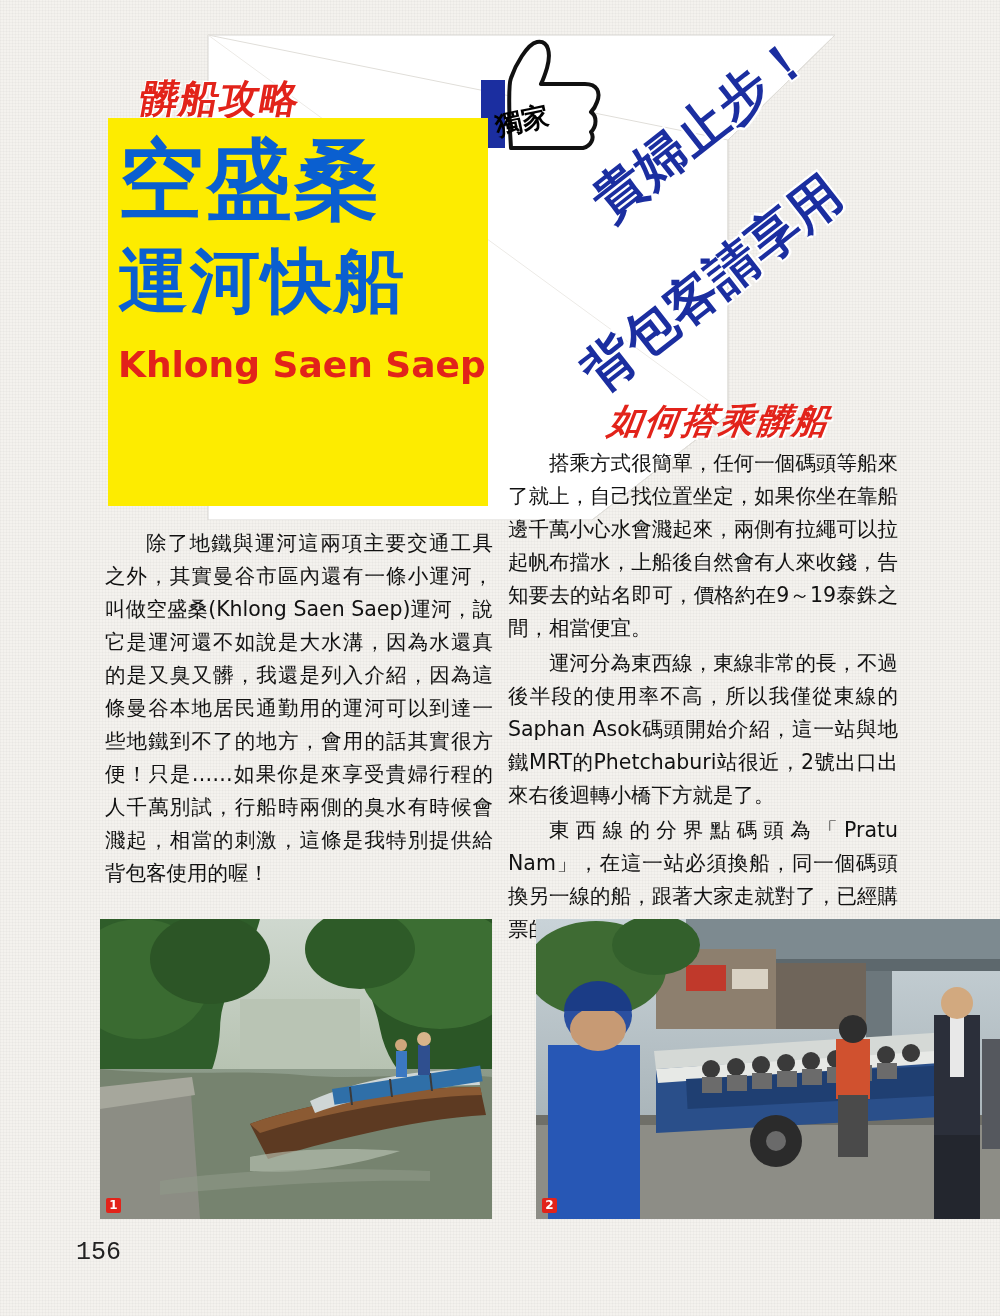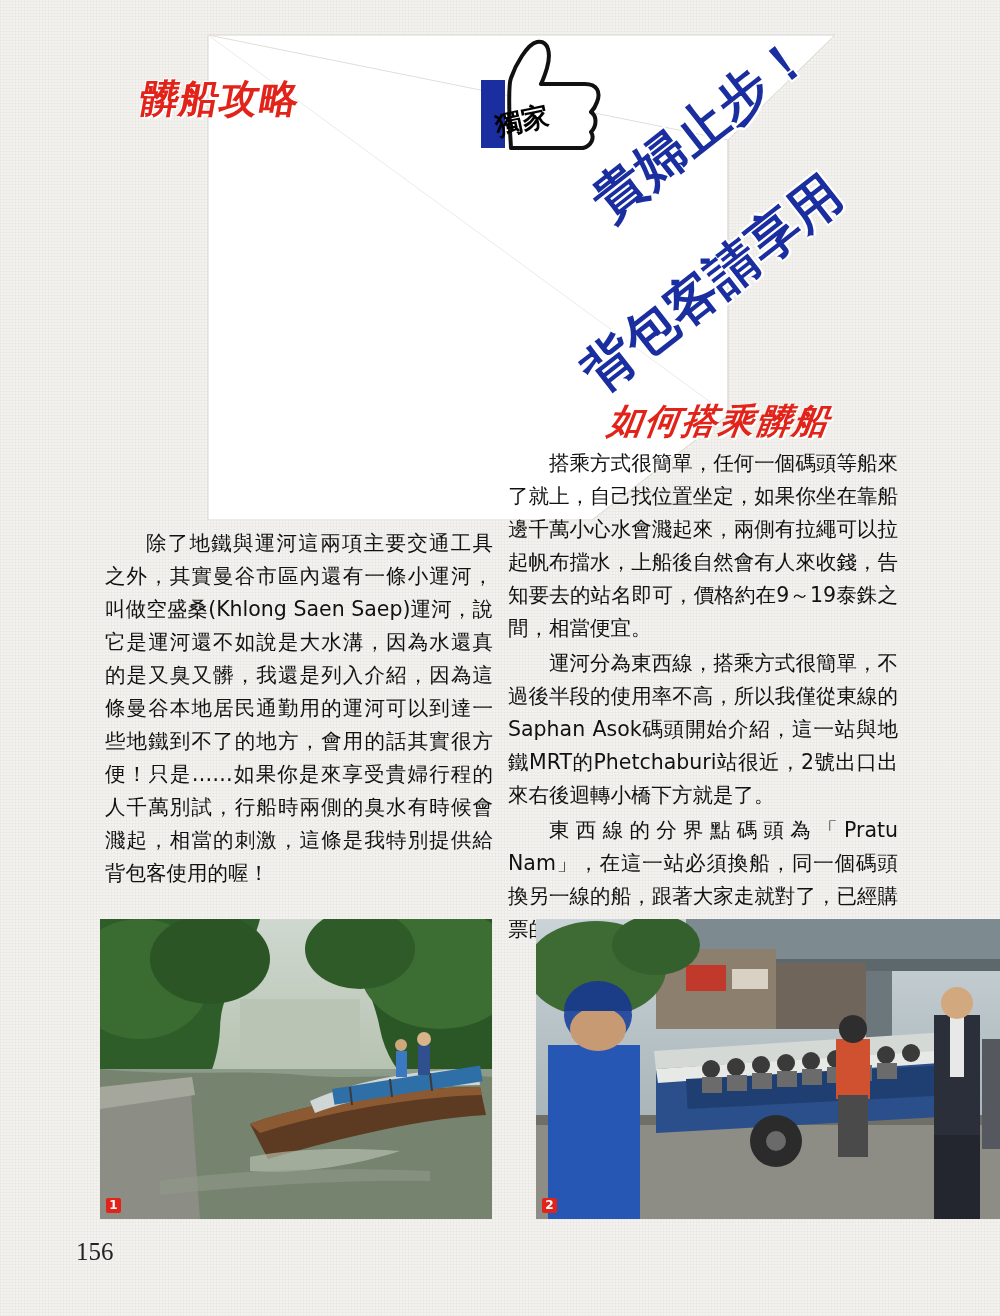--- a/index.html
+++ b/index.html
@@ -127,21 +127,21 @@
   }
   .photo1{left:100px;top:919px;width:392px;height:300px;}
   .photo2{left:536px;top:919px;width:464px;height:300px;}
   .ph-num{
     position:absolute;left:6px;bottom:6px;
     background:#e2231a;color:#fff;font-size:12px;font-weight:bold;
     width:15px;height:15px;line-height:15px;text-align:center;border-radius:2px;
   }
   .pagenum{
     position:absolute;left:76px;top:1238px;
-    font-size:25px;color:#222;font-family:Liberation Serif, serif;
+    font-size:25px;color:#222;font-family:Liberation Mono, monospace;
   }
 </style>
 </head>
 <body>
 
 <div class="paper"></div>
 
 <div class="page">
 
   <div class="banner-wrap">
@@ -161,34 +161,39 @@
     <div class="cat-title">髒船攻略</div>
 
     <div class="thumb">
       <svg viewBox="0 0 180 150" width="180" height="150">
         <path d="M36,52 L36,120 L60,120 L60,52 Z" fill="#1b2ea0"></path>
         <path d="M66,120 C66,120 62,60 66,50 C70,38 82,16 92,14 C104,12 106,26 102,40 C99,50 96,56 96,56 L140,56 C152,56 156,64 152,74 C150,80 146,84 146,84 C152,88 152,98 146,104 C150,110 146,118 138,120 Z" fill="#ffffff" stroke="#111" stroke-width="4" stroke-linejoin="round"></path>
       </svg>
       <div class="thumb-label">獨家</div>
     </div>
 
+    <div class="yellow-box">
+      <div class="line1">空盛桑</div>
+      <div class="line2">運河快船</div>
+      <div class="line3">Khlong Saen Saep</div>
+    </div>
 
     <div class="slogan slogan-a">貴婦止步！</div>
     <div class="slogan slogan-b">背包客請享用</div>
   </div>
 
   <div class="howto-head">如何搭乘髒船</div>
 
   <div class="col col-left">
     <p>除了地鐵與運河這兩項主要交通工具之外，其實曼谷市區內還有一條小運河，叫做空盛桑(Khlong Saen Saep)運河，說它是運河還不如說是大水溝，因為水還真的是又臭又髒，我還是列入介紹，因為這條曼谷本地居民通勤用的運河可以到達一些地鐵到不了的地方，會用的話其實很方便！只是……如果你是來享受貴婦行程的人千萬別試，行船時兩側的臭水有時候會濺起，相當的刺激，這條是我特別提供給背包客使用的喔！</p>
   </div>
 
   <div class="col col-right">
     <p>搭乘方式很簡單，任何一個碼頭等船來了就上，自己找位置坐定，如果你坐在靠船邊千萬小心水會濺起來，兩側有拉繩可以拉起帆布擋水，上船後自然會有人來收錢，告知要去的站名即可，價格約在9～19泰銖之間，相當便宜。</p>
-    <p>運河分為東西線，搭乘方式很簡單，不過後半段的使用率不高，所以我僅從東線的Saphan Asok碼頭開始介紹，這一站與地鐵MRT的Phetchaburi站很近，2號出口出來右後迴轉小橋下方就是了。</p>
+    <p>運河分為東西線，東線非常的長，不過後半段的使用率不高，所以我僅從東線的Saphan Asok碼頭開始介紹，這一站與地鐵MRT的Phetchaburi站很近，2號出口出來右後迴轉小橋下方就是了。</p>
     <p>東西線的分界點碼頭為「Pratu Nam」，在這一站必須換船，同一個碼頭換另一線的船，跟著大家走就對了，已經購票的人換船後不必另外付費。</p>
   </div>
 
 
   <div class="photo photo1">
     <svg viewBox="0 0 392 300" width="392" height="300" preserveAspectRatio="none">
       <defs>
         <linearGradient id="sky1" x1="0" y1="0" x2="0" y2="1">
           <stop offset="0%" stop-color="#cfd8cf"></stop>
             <stop offset="100%" stop-color="#9fae95"></stop>

